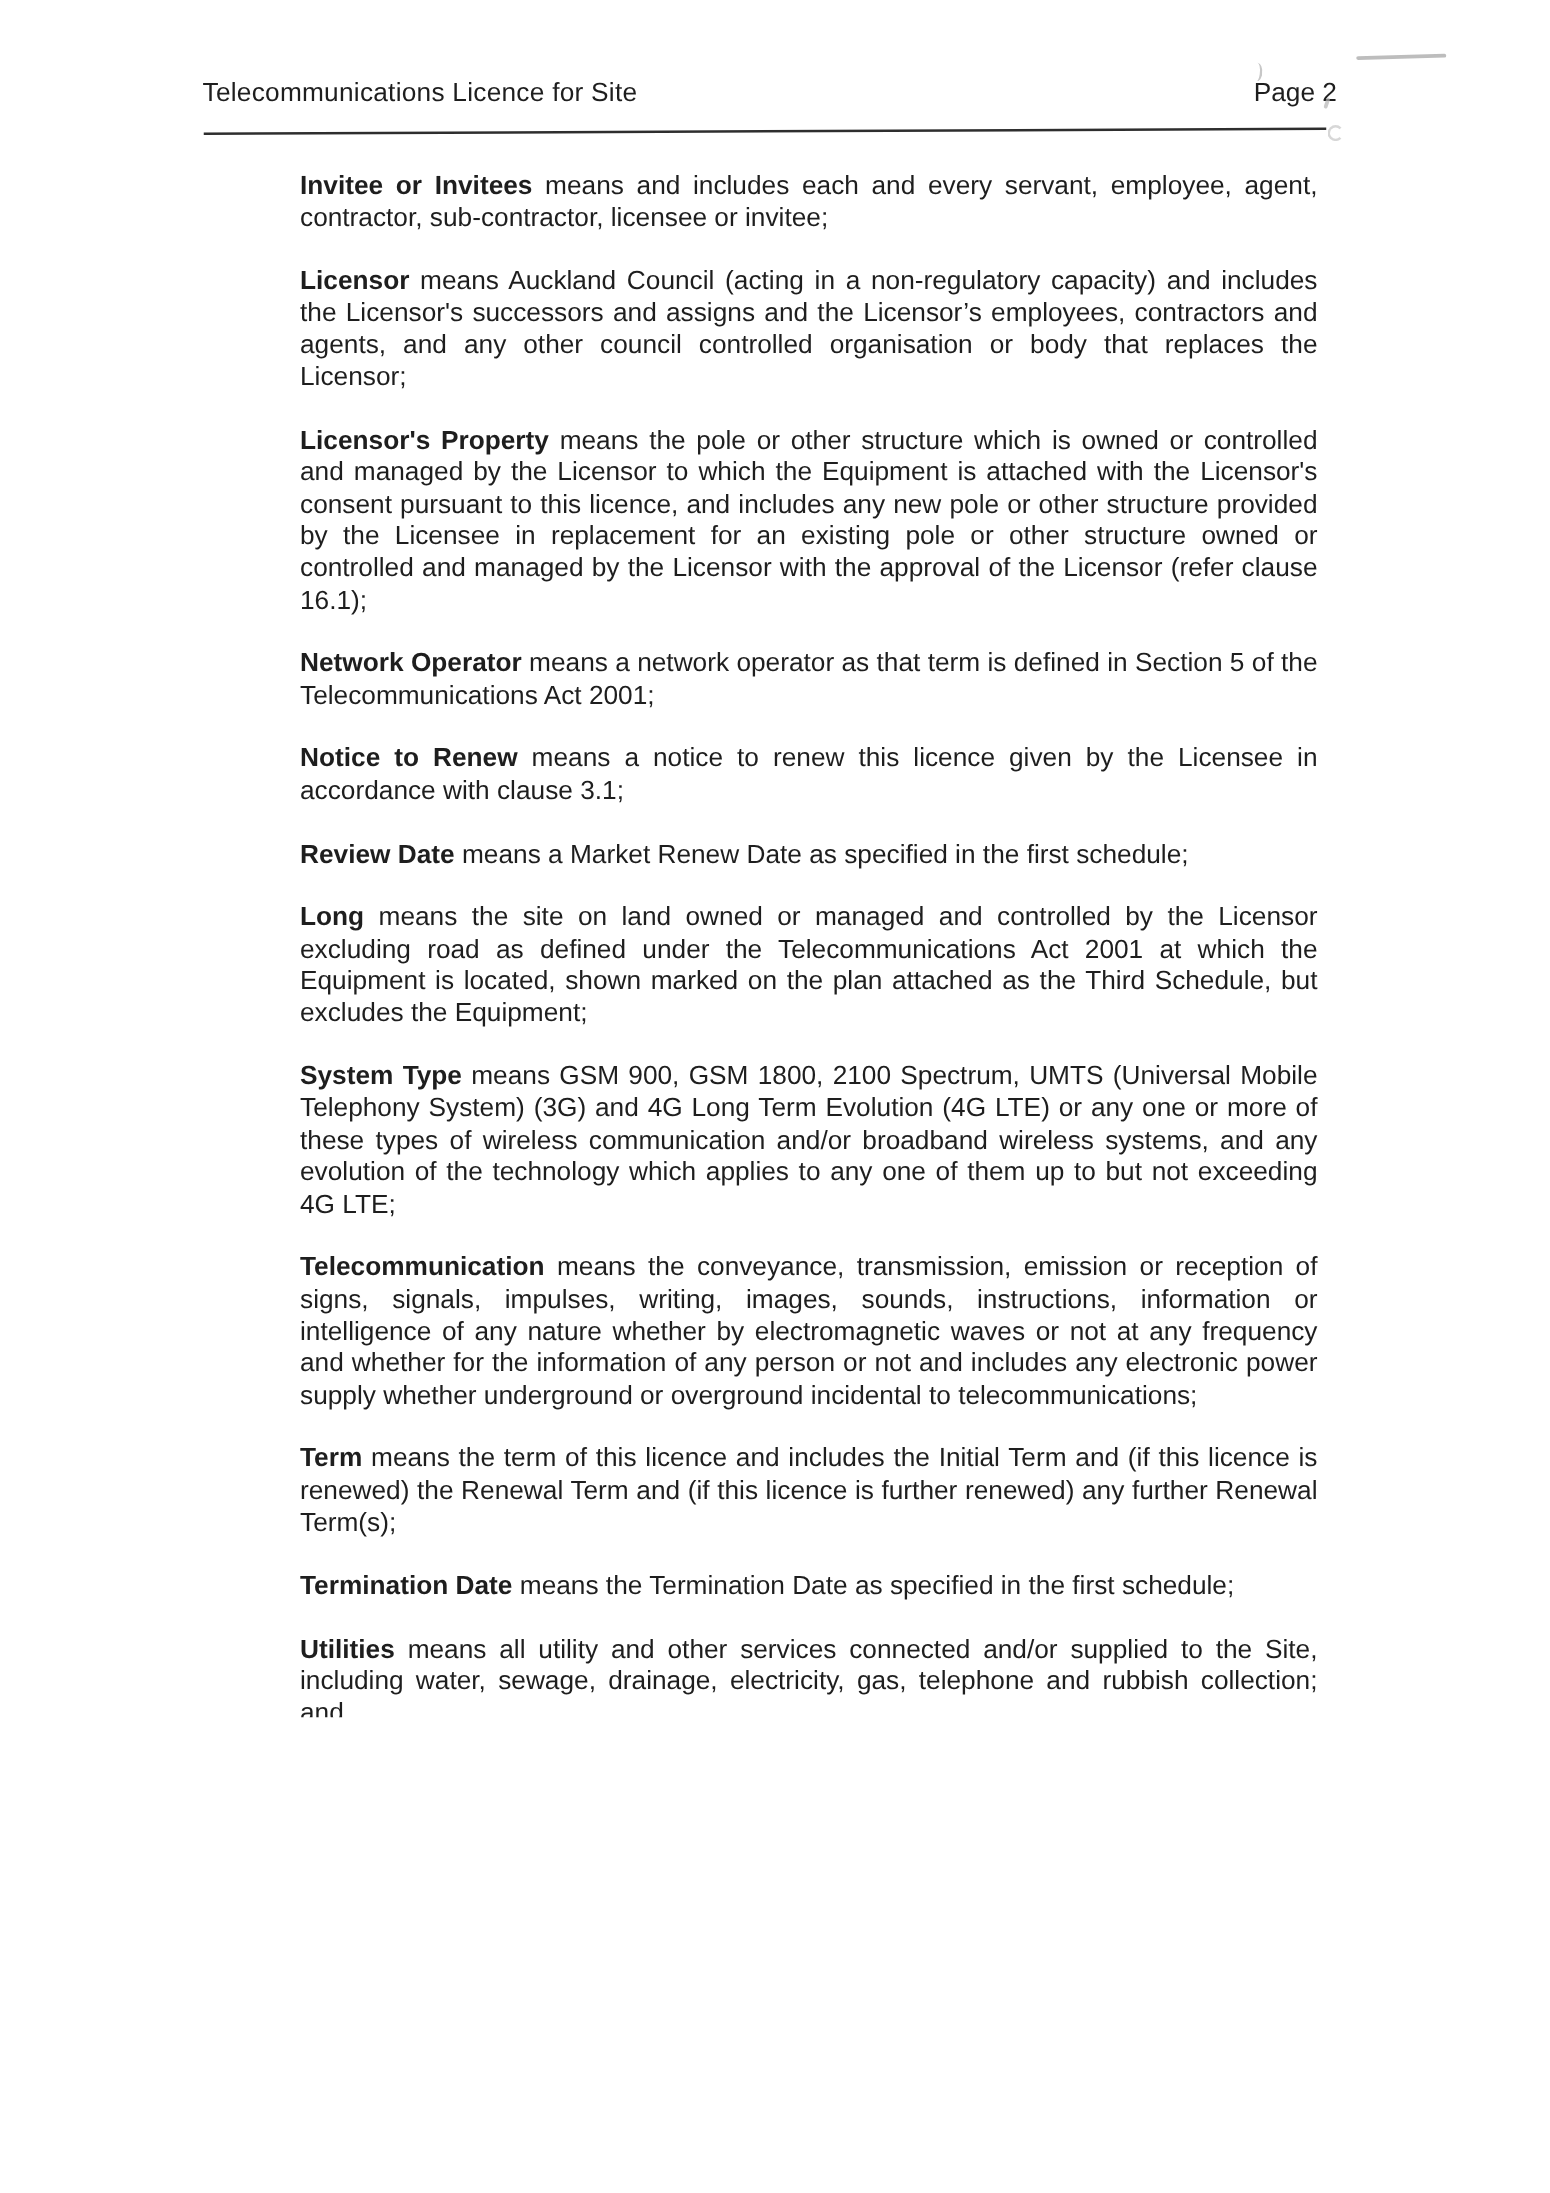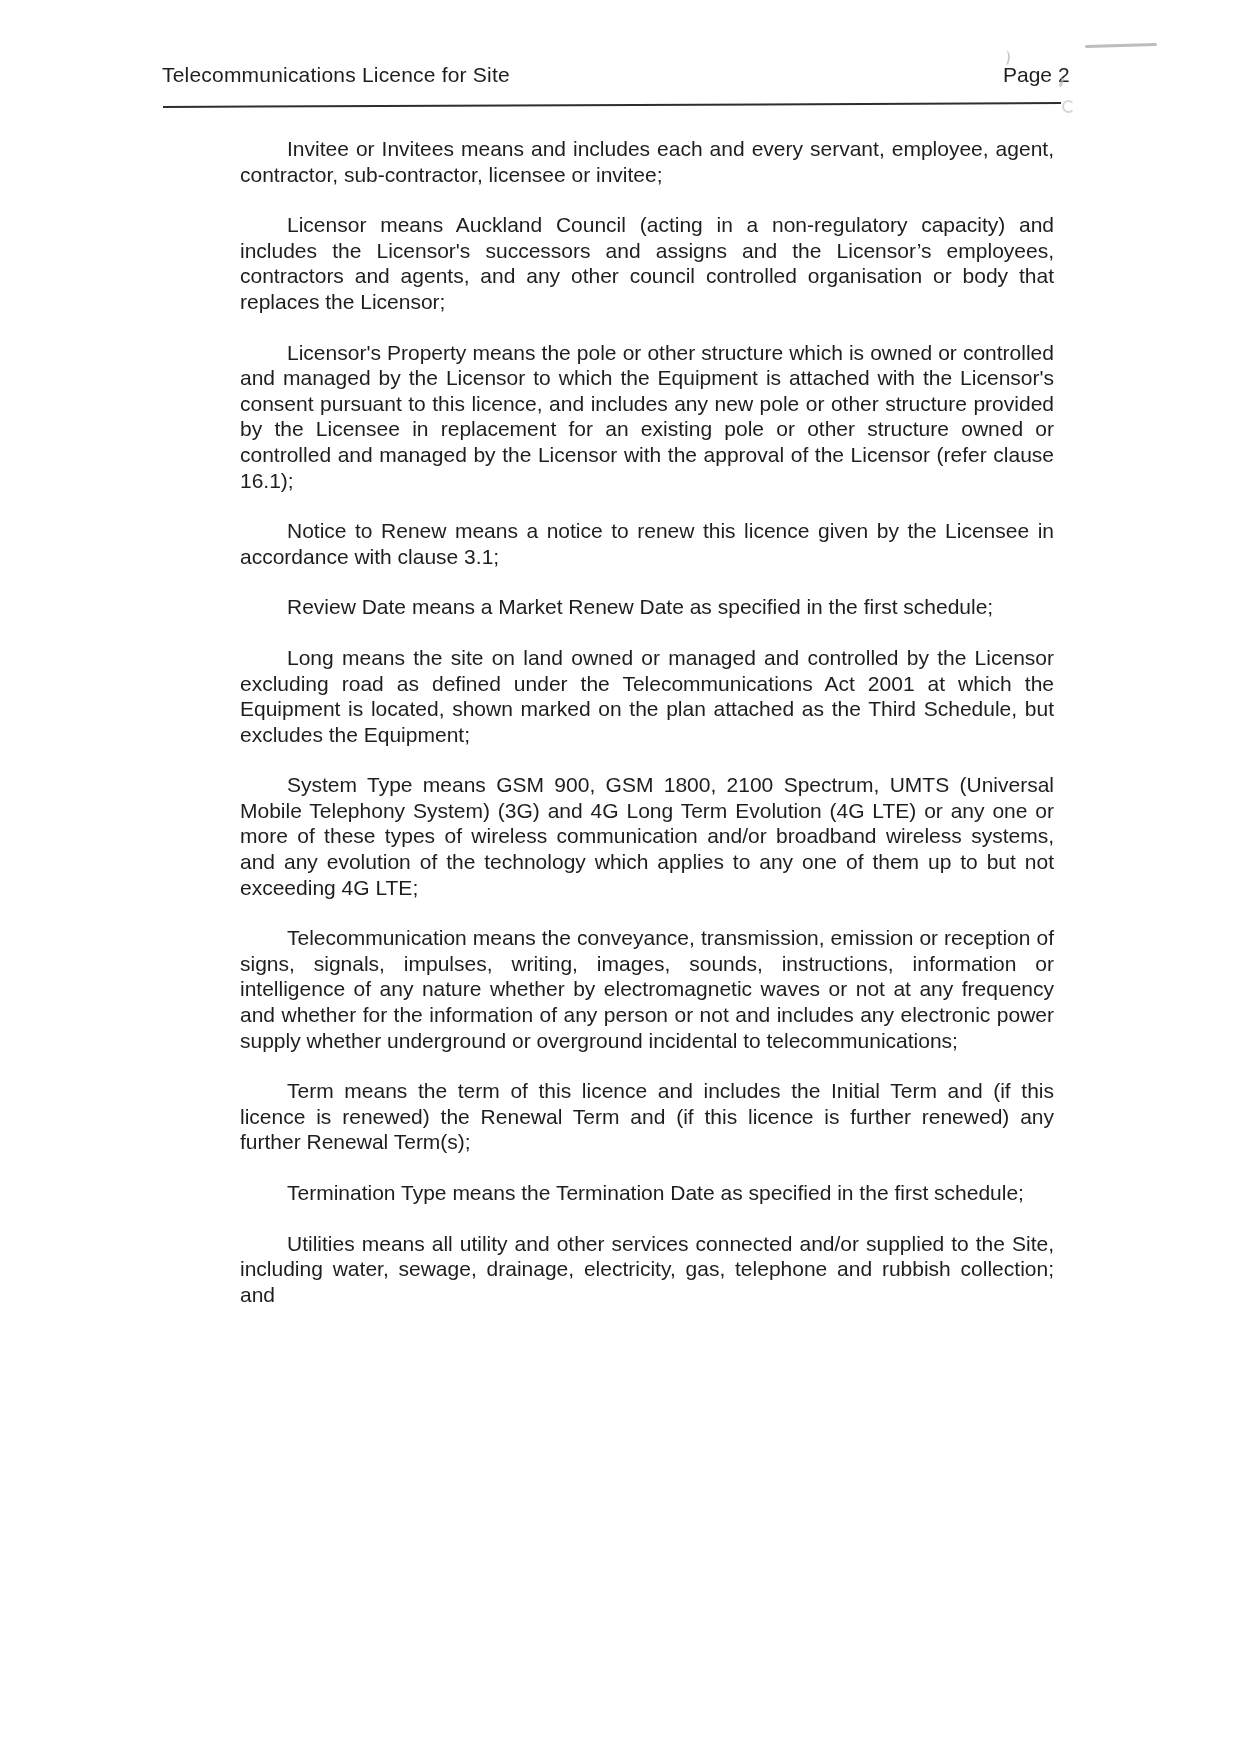--- a/index.html
+++ b/index.html
@@ -50,22 +50,21 @@
     width: 814px;
     font-size: 21px;
     line-height: 25.6px;
     text-align: justify;
     hyphens: none;
   }
   .doc-body p.def {
     margin: 0 0 25px 0;
   }
   .def .term {
-    font-weight: 400;
-    margin-left: 47px;
+    font-weight: 700;
   }
   
   .artifact { position: absolute; pointer-events: none; }
   .artifact-dash {
     left: 1085px; top: 44px; width: 72px; height: 3px;
     background: #9a9a9a; border-radius: 2px;
     transform: rotate(-1.5deg); opacity: 0.65;
   }
   .artifact-curl {
     left: 1001px; top: 50px; width: 7px; height: 15px;
@@ -101,32 +100,33 @@
   <div class="artifact artifact-c"></div>
 
   <div class="doc-body">
   <p class="def"><span class="term">Invitee or Invitees</span> <span class="def-text">means and includes each and every servant, employee, agent, contractor, sub-contractor, licensee or invitee;</span></p>
 
 
   <p class="def"><span class="term">Licensor</span> <span class="def-text">means Auckland Council (acting in a non-regulatory capacity) and includes the Licensor's successors and assigns and the Licensor’s employees, contractors and agents, and any other council controlled organisation or body that replaces the Licensor;</span></p>
 
   <p class="def"><span class="term">Licensor's Property</span> <span class="def-text">means the pole or other structure which is owned or controlled and managed by the Licensor to which the Equipment is attached with the Licensor's consent pursuant to this licence, and includes any new pole or other structure provided by the Licensee in replacement for an existing pole or other structure owned or controlled and managed by the Licensor with the approval of the Licensor (refer clause 16.1);</span></p>
 
+  <p class="def"><span class="term">Network Operator</span> <span class="def-text">means a network operator as that term is defined in Section 5 of the Telecommunications Act 2001;</span></p>
 
   <p class="def"><span class="term">Notice to Renew</span> <span class="def-text">means a notice to renew this licence given by the Licensee in accordance with clause 3.1;</span></p>
 
   <p class="def"><span class="term">Review Date</span> <span class="def-text">means a Market Renew Date as specified in the first schedule;</span></p>
 
   <p class="def"><span class="term">Long</span> <span class="def-text">means the site on land owned or managed and controlled by the Licensor excluding road as defined under the Telecommunications Act 2001 at which the Equipment is located, shown marked on the plan attached as the Third Schedule, but excludes the Equipment;</span></p>
 
   <p class="def"><span class="term">System Type</span> <span class="def-text">means GSM 900, GSM 1800, 2100 Spectrum, UMTS (Universal Mobile Telephony System) (3G) and 4G Long Term Evolution (4G LTE) or any one or more of these types of wireless communication and/or broadband wireless systems, and any evolution of the technology which applies to any one of them up to but not exceeding 4G LTE;</span></p>
 
   <p class="def"><span class="term">Telecommunication</span> <span class="def-text">means the conveyance, transmission, emission or reception of signs, signals, impulses, writing, images, sounds, instructions, information or intelligence of any nature whether by electromagnetic waves or not at any frequency and whether for the information of any person or not and includes any electronic power supply whether underground or overground incidental to telecommunications;</span></p>
 
   <p class="def"><span class="term">Term</span> <span class="def-text">means the term of this licence and includes the Initial Term and (if this licence is renewed) the Renewal Term and (if this licence is further renewed) any further Renewal Term(s);</span></p>
 
-  <p class="def"><span class="term">Termination Type</span> <span class="def-text">means the Termination Date as specified in the first schedule;</span></p>
+  <p class="def"><span class="term">Termination Date</span> <span class="def-text">means the Termination Date as specified in the first schedule;</span></p>
 
   <p class="def"><span class="term">Utilities</span> <span class="def-text">means all utility and other services connected and/or supplied to the Site, including water, sewage, drainage, electricity, gas, telephone and rubbish collection; and</span></p>
 
 </div>
 
 </div>
 
 </body></html>

